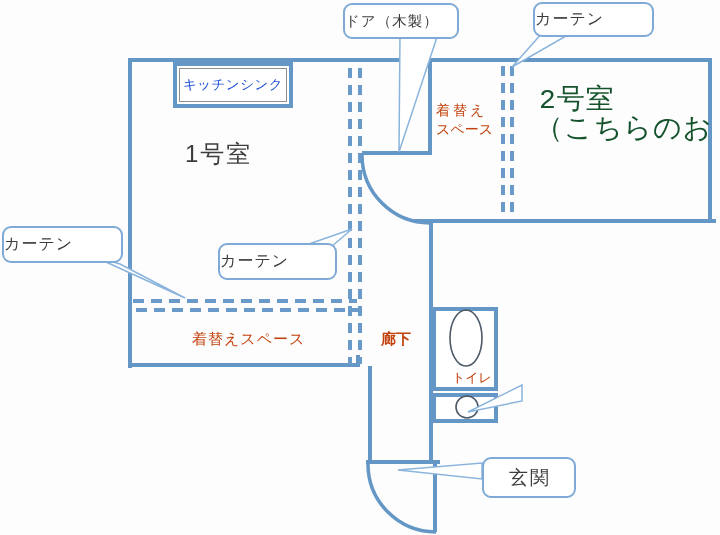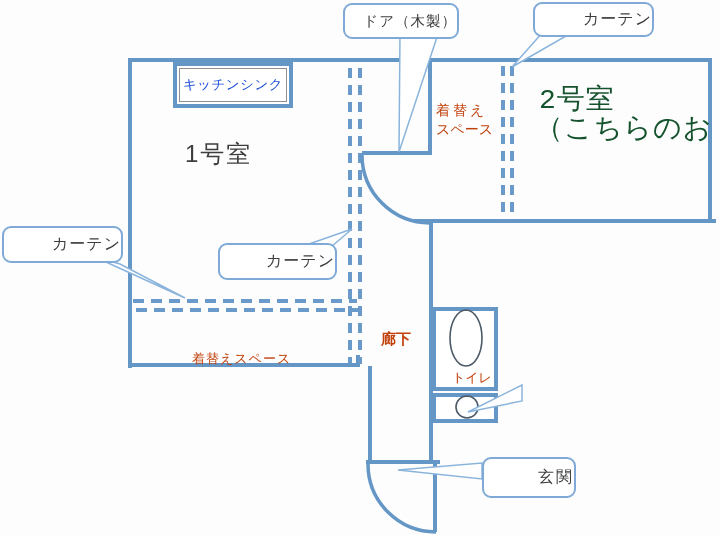--- a/index.html
+++ b/index.html
@@ -5,21 +5,21 @@
   html,body{margin:0;padding:0;background:#ffffff;}
   #canvas{
     position:relative;width:720px;height:535px;background:#fdfdfd;
     font-family:"Liberation Sans","DejaVu Sans",sans-serif;overflow:hidden;
   }
   .wall{position:absolute;background:#6496c6;}
   .dash-v{position:absolute;width:4px;background:repeating-linear-gradient(to bottom,#6a9ac9 0 10px,transparent 10px 17px);}
   .dash-h{position:absolute;height:4px;background:repeating-linear-gradient(to right,#6a9ac9 0 11px,transparent 11px 18px);}
   .callout{
     position:absolute;background:#ffffff;border:2px solid #7fa9d6;border-radius:9px;
-    display:flex;align-items:center;justify-content:flex-end;
+    display:flex;align-items:center;justify-content:flex-start;
     color:#3d3d3d;font-size:16px;letter-spacing:1px;z-index:30;
   }
   .roomtext{position:absolute;color:#3d3d3d;z-index:20;}
   .graytext{position:absolute;color:#c2410c;z-index:20;}
   .redtext{position:absolute;color:#14532d;z-index:20;font-size:28px;line-height:29px;letter-spacing:1px;font-family:Liberation Mono, monospace;}
   .box{position:absolute;border:4px solid #6496c6;background:#ffffff;box-sizing:border-box;}
   #overlay{position:absolute;left:0;top:0;width:720px;height:535px;z-index:25;pointer-events:none;}
 </style>
 </head>
 <body>
@@ -60,21 +60,21 @@
   <div class="redtext" style="left:539px;top:86px;">
     <div>2号室</div>
     <div style="margin-left:-4px;">（こちらのお</div>
   </div>
 
   <div class="graytext" style="left:436px;top:101px;font-size:14px;line-height:19px;">
     <div style="letter-spacing:3px;">着替え</div>
     <div>スペース</div>
   </div>
 
-  <div class="graytext" style="left:192px;top:330px;font-size:13px;letter-spacing:1px;margin-top:20px;">着替えスペース</div>
+  <div class="graytext" style="left:192px;top:330px;font-size:15px;letter-spacing:1px;">着替えスペース</div>
 
   <div class="graytext" style="left:381px;top:330px;font-size:15px;font-weight:bold;">廊下</div>
 
   <div class="graytext" style="left:452px;top:369px;font-size:13px;">トイレ</div>
 
   <svg id="overlay" viewBox="0 0 720 535">
 
     <path d="M 362 155 A 68 68 0 0 0 430 223" fill="none" stroke="#6496c6" stroke-width="3.5"></path>
     <path d="M 368 464 A 68 68 0 0 0 436 532" fill="none" stroke="#6496c6" stroke-width="3.5"></path>
 
@@ -100,16 +100,16 @@
   <div class="callout" style="left:2px;top:226px;width:117px;height:33px;">
     <span>カーテン</span>
   </div>
 
   <div class="callout" style="left:218px;top:243px;width:115px;height:33px;">
     <span>カーテン</span>
   </div>
 
 
   <div class="callout" style="left:482px;top:457px;width:90px;height:37px;">
-    <span style="font-size:16px;letter-spacing:2px;">玄関</span>
+    <span style="font-size:19px;letter-spacing:2px;margin-left:25px;">玄関</span>
   </div>
 
 </div>
 
 </body></html>

